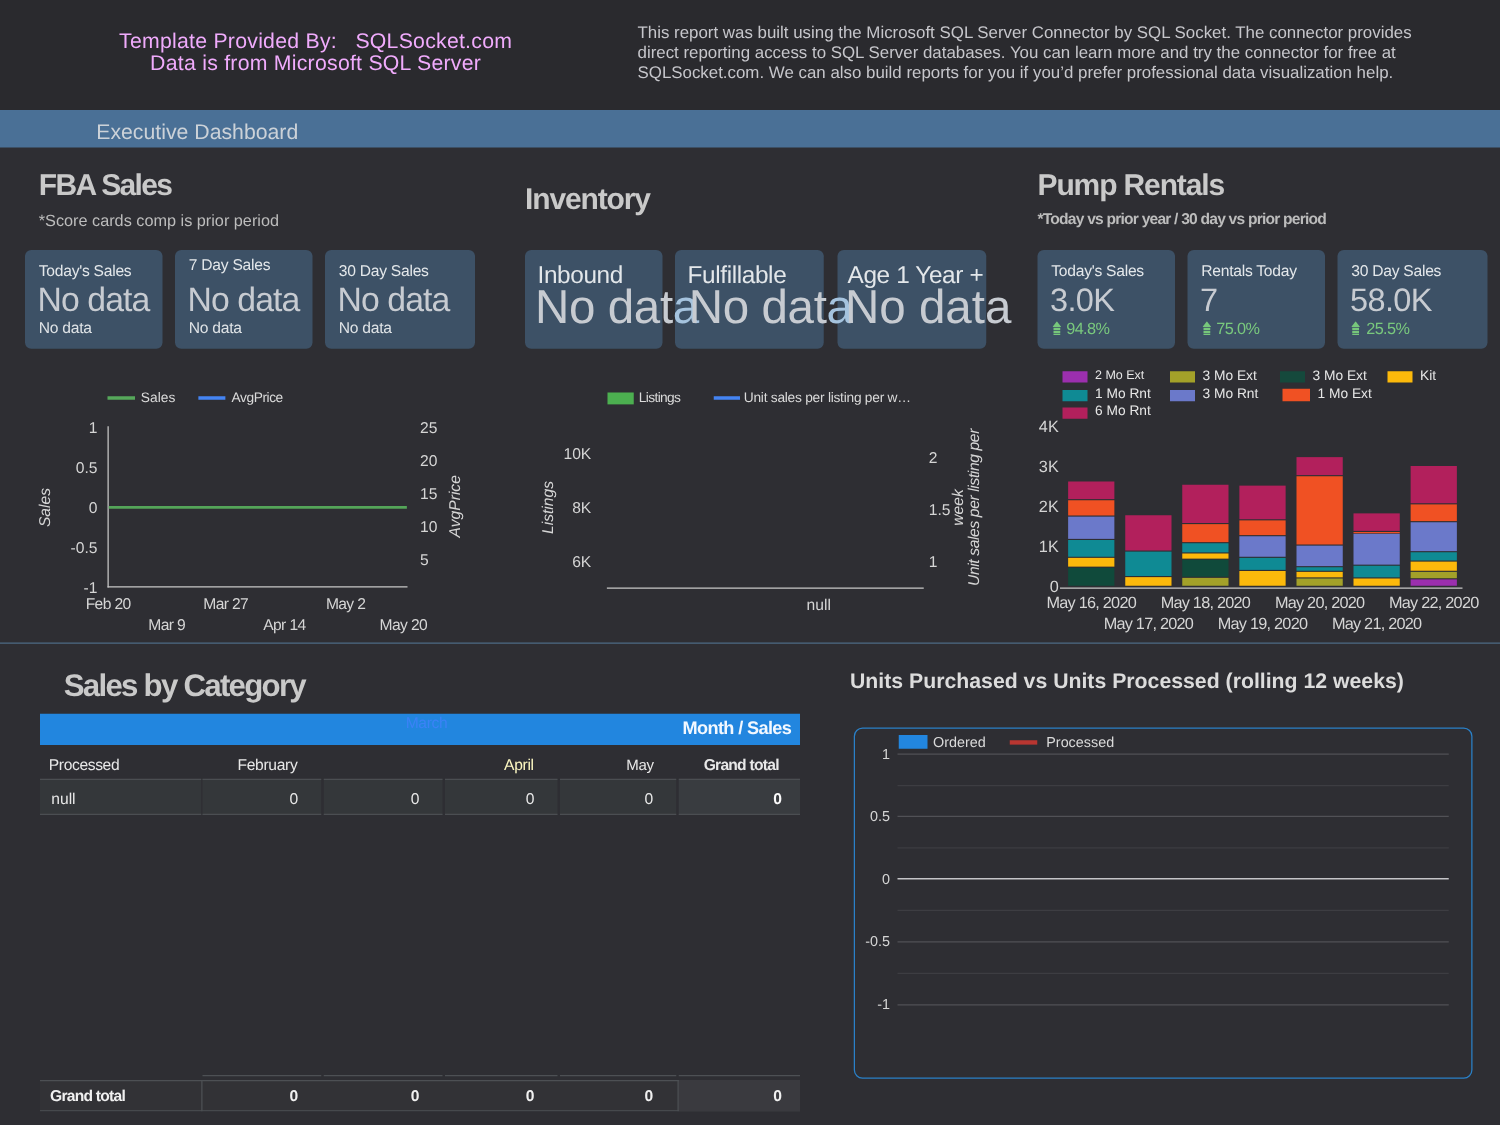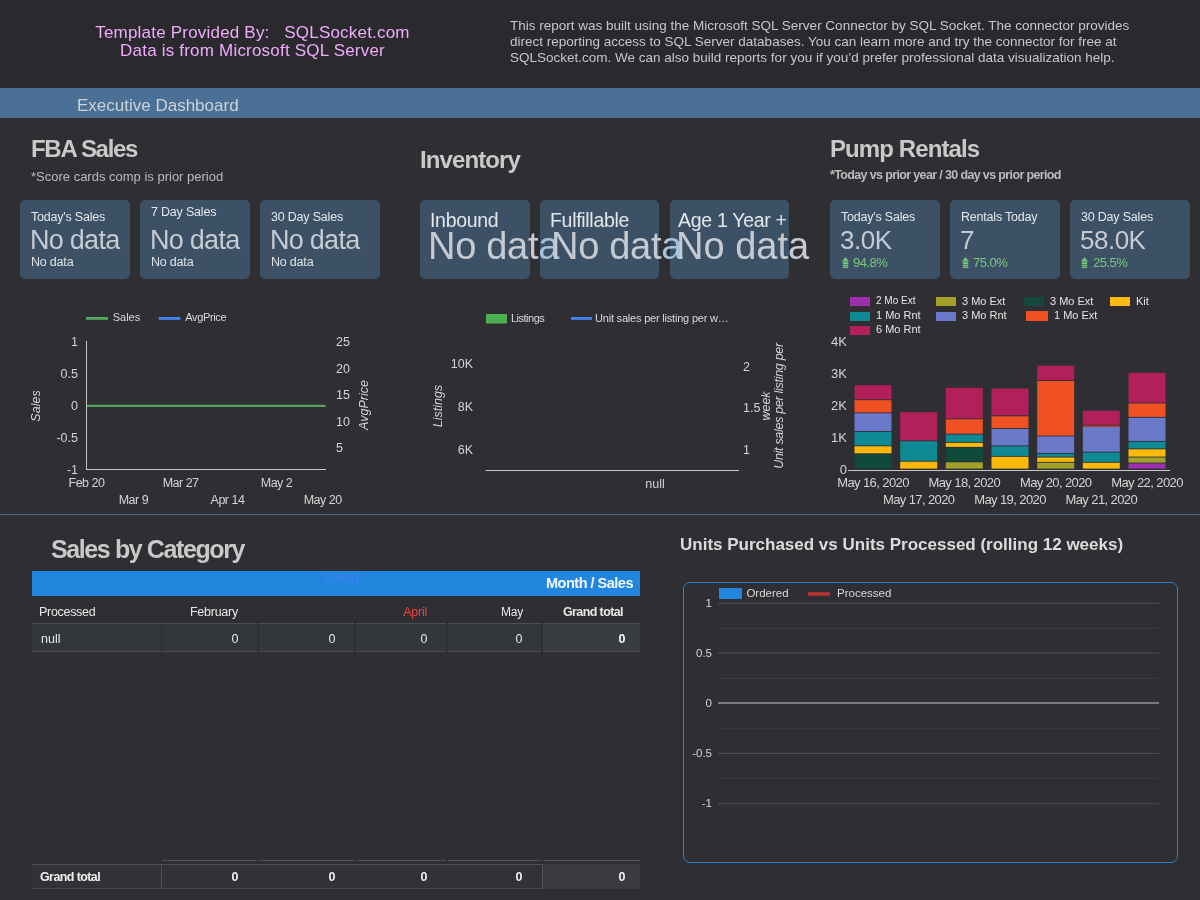--- a/index.html
+++ b/index.html
@@ -214,21 +214,21 @@
 
 <div class="abs" style="left:0;top:514px;width:1200px;height:1px;background:#4d6b85;"></div>
 
 <div class="abs" style="left:51px;top:537px;font-size:25px;font-weight:bold;color:#c9c9c9;letter-spacing:-1.4px;line-height:1;">Sales by Category</div>
 <div class="abs" style="left:32px;top:570.5px;width:608px;height:25.5px;background:#2286df;"></div>
 <div class="abs" style="left:32px;top:575.5px;width:601px;text-align:right;font-size:14.5px;font-weight:bold;color:#f2f8ff;letter-spacing:-0.5px;line-height:1;">Month / Sales</div>
 
 <div class="abs" style="left:39px;top:606px;font-size:12.5px;color:#e8e8e8;line-height:1;letter-spacing:-0.3px;">Processed</div>
 <div class="abs" style="left:138px;top:606px;width:100px;text-align:right;font-size:12.5px;color:#e8e8e8;line-height:1;letter-spacing:-0.25px;">February</div>
 <div class="abs" style="left:234px;top:572px;width:124px;text-align:right;font-size:12.5px;color:#3b82f6;line-height:1;letter-spacing:-0.25px;">March</div>
-<div class="abs" style="left:327px;top:606px;width:100px;text-align:right;font-size:12.5px;color:#ef4444;line-height:1;letter-spacing:-0.25px;">April</div>
+<div class="abs" style="left:327px;top:606px;width:100px;text-align:right;font-size:12.5px;color:#fef9c3;line-height:1;letter-spacing:-0.25px;">April</div>
 <div class="abs" style="left:423px;top:606px;width:100px;text-align:right;font-size:12px;color:#e8e8e8;line-height:1;letter-spacing:-0.25px;">May</div>
 <div class="abs" style="left:523px;top:606px;width:100px;text-align:right;font-size:12.5px;font-weight:bold;color:#e8e8e8;line-height:1;letter-spacing:-0.6px;">Grand total</div>
 
 <div class="abs" style="left:32px;top:623px;width:129px;height:29px;background:#34373a;border-top:1px solid #4b4e52;border-bottom:1px solid #4b4e52;box-sizing:border-box;"></div>
 <div class="abs" style="left:162px;top:623px;width:95px;height:29px;background:#34373a;border-top:1px solid #4b4e52;border-bottom:1px solid #4b4e52;box-sizing:border-box;"></div>
 <div class="abs" style="left:259px;top:623px;width:95px;height:29px;background:#34373a;border-top:1px solid #4b4e52;border-bottom:1px solid #4b4e52;box-sizing:border-box;"></div>
 <div class="abs" style="left:356px;top:623px;width:90px;height:29px;background:#34373a;border-top:1px solid #4b4e52;border-bottom:1px solid #4b4e52;box-sizing:border-box;"></div>
 <div class="abs" style="left:448px;top:623px;width:93px;height:29px;background:#34373a;border-top:1px solid #4b4e52;border-bottom:1px solid #4b4e52;box-sizing:border-box;"></div>
 <div class="abs" style="left:543px;top:623px;width:97px;height:29px;background:#393c40;border-top:1px solid #4b4e52;border-bottom:1px solid #4b4e52;box-sizing:border-box;"></div>
 <div class="abs" style="left:41px;top:633px;font-size:12.5px;color:#e8e8e8;line-height:1;">null</div>

